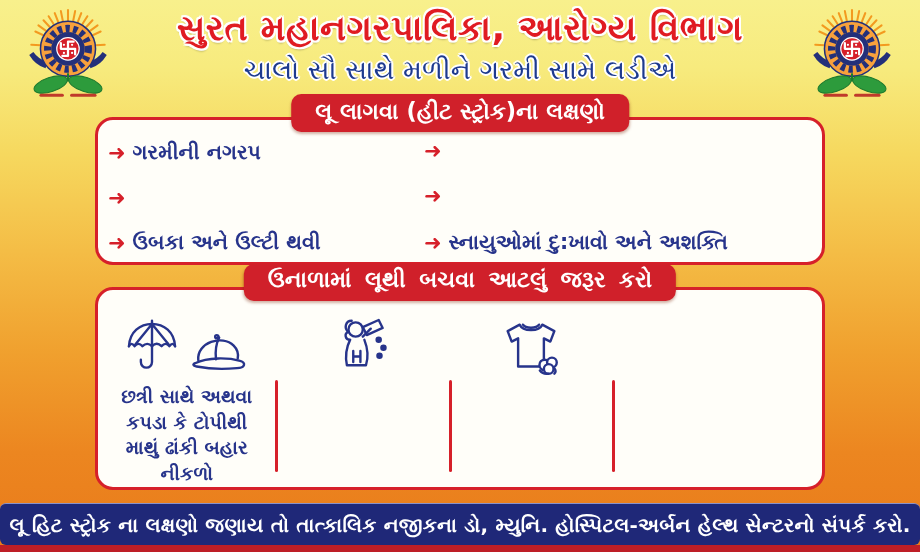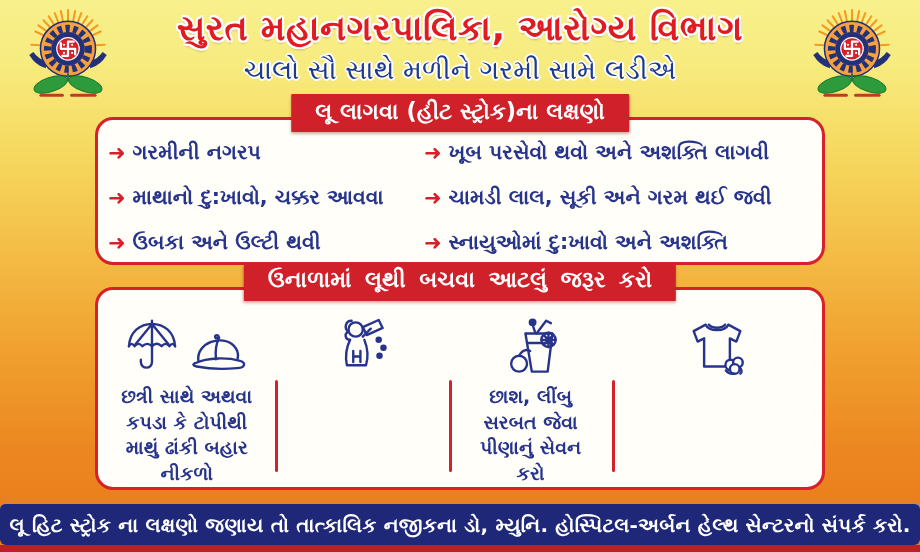--- a/index.html
+++ b/index.html
@@ -27,21 +27,21 @@
   
   .wbox{
     position:absolute;left:95px;width:730px;background:#fffef9;
     border:3px solid #d6202a;border-radius:18px;box-sizing:border-box;
   }
   .box1{top:117px;height:148px;}
   .box2{top:287px;height:203px;}
   .pill{
     position:absolute;left:50%;transform:translateX(-50%);
     background:#d0202a;color:#fff;font-weight:bold;font-size:22.5px;
-    padding:4px 24px 7px;border-radius:1px;white-space:nowrap;z-index:3;
+    padding:4px 24px 7px;border-radius:10px;white-space:nowrap;z-index:3;
     box-shadow:0 2px 3px rgba(120,30,0,.35);
   }
   .pill1{top:94px;}
   .pill2{top:264px;font-family:Liberation Mono, monospace;}
   
   .symptoms{
     position:absolute;top:138px;left:108px;width:706px;height:118px;
     display:grid;grid-template-columns:312px 1fr;column-gap:4px;z-index:2;
   }
   .sym-col{display:flex;flex-direction:column;justify-content:space-between;padding:2px 0;}
@@ -141,35 +141,32 @@
   <div class="wbox box1"></div>
   <div class="pill pill1">લૂ લાગવા (હીટ સ્ટ્રોક)ના લક્ષણો</div>
   <div class="symptoms">
     <div class="sym-col">
       <div class="sym-item">
         <span class="arrow">➜</span>
         <span>ગરમીની નગરપ</span>
       </div>
       <div class="sym-item">
         <span class="arrow">➜</span>
-        <span>માથાનો દુ:ખાવો, ચક્કર આવવા</span>
       </div>
       <div class="sym-item">
         <span class="arrow">➜</span>
         <span>ઉબકા અને ઉલ્ટી થવી</span>
       </div>
     </div>
     <div class="sym-col">
       <div class="sym-item">
         <span class="arrow">➜</span>
-        <span>ખૂબ પરસેવો થવો અને અશક્તિ લાગવી</span>
-      </div>
-      <div class="sym-item">
-        <span class="arrow">➜</span>
-        <span>ચામડી લાલ, સૂકી અને ગરમ થઈ જવી</span>
+      </div>
+      <div class="sym-item">
+        <span class="arrow">➜</span>
       </div>
       <div class="sym-item">
         <span class="arrow">➜</span>
         <span>સ્નાયુઓમાં દુ:ખાવો અને અશક્તિ</span>
       </div>
     </div>
   </div>
 
   <div class="wbox box2"></div>
   <div class="pill pill2">ઉનાળામાં લૂથી બચવા આટલું જરૂર કરો</div>
@@ -207,36 +204,20 @@
           <path d="M20 30 C15 40 14 52 16 62 H40 C43 52 42 40 38 30"></path>
           <path d="M36 26 L46 16"></path>
           <path d="M24 44 V58 M33 44 V58 M24 51 H33"></path>
           <circle cx="56" cy="30" r="2.6" fill="#27348b"></circle>
           <circle cx="62" cy="40" r="2.6" fill="#27348b"></circle>
           <circle cx="57" cy="50" r="2.6" fill="#27348b"></circle>
         </svg>
       </div>
     </div>
 
-    <div class="tip">
-      <div class="tip-icon">
-        <svg width="62" height="62" viewBox="0 0 70 78" fill="none" stroke="#27348b" stroke-width="3" stroke-linecap="round" stroke-linejoin="round">
-          <path d="M28 22 H62 L56 70 H36 Z"></path>
-          <path d="M31 34 H59"></path>
-          <path d="M42 22 L54 6 M54 6 L60 9"></path>
-          <circle cx="37" cy="8" r="3.5" fill="#27348b"></circle>
-          <path d="M37 11 L40 20"></path>
-          <circle cx="57" cy="30" r="9"></circle>
-          <path d="M57 21 V39 M48 30 H66 M51 24 L63 36 M63 24 L51 36"></path>
-          <circle cx="20" cy="60" r="10"></circle>
-          <path d="M20 50 Q26 40 34 44"></path>
-        </svg>
-      </div>
-      <div class="tip-text">છાશ, લીંબુ સરબત જેવા પીણાનું સેવન કરો</div>
-    </div>
 
     <div class="tip">
       <div class="tip-icon">
         <svg width="66" height="60" viewBox="0 0 82 70" fill="none" stroke="#27348b" stroke-width="3" stroke-linecap="round" stroke-linejoin="round">
           <path d="M27 6 L12 14 L17 27 L25 23 V58 H57 V23 L65 27 L70 14 L55 6 C51 15 31 15 27 6 Z"></path>
           <path d="M31 6 C34 11 48 11 51 6"></path>
           <g fill="#ffffff">
             <circle cx="58" cy="56" r="6.5"></circle>
             <circle cx="67" cy="53" r="6"></circle>
             <circle cx="63" cy="61" r="6"></circle>

